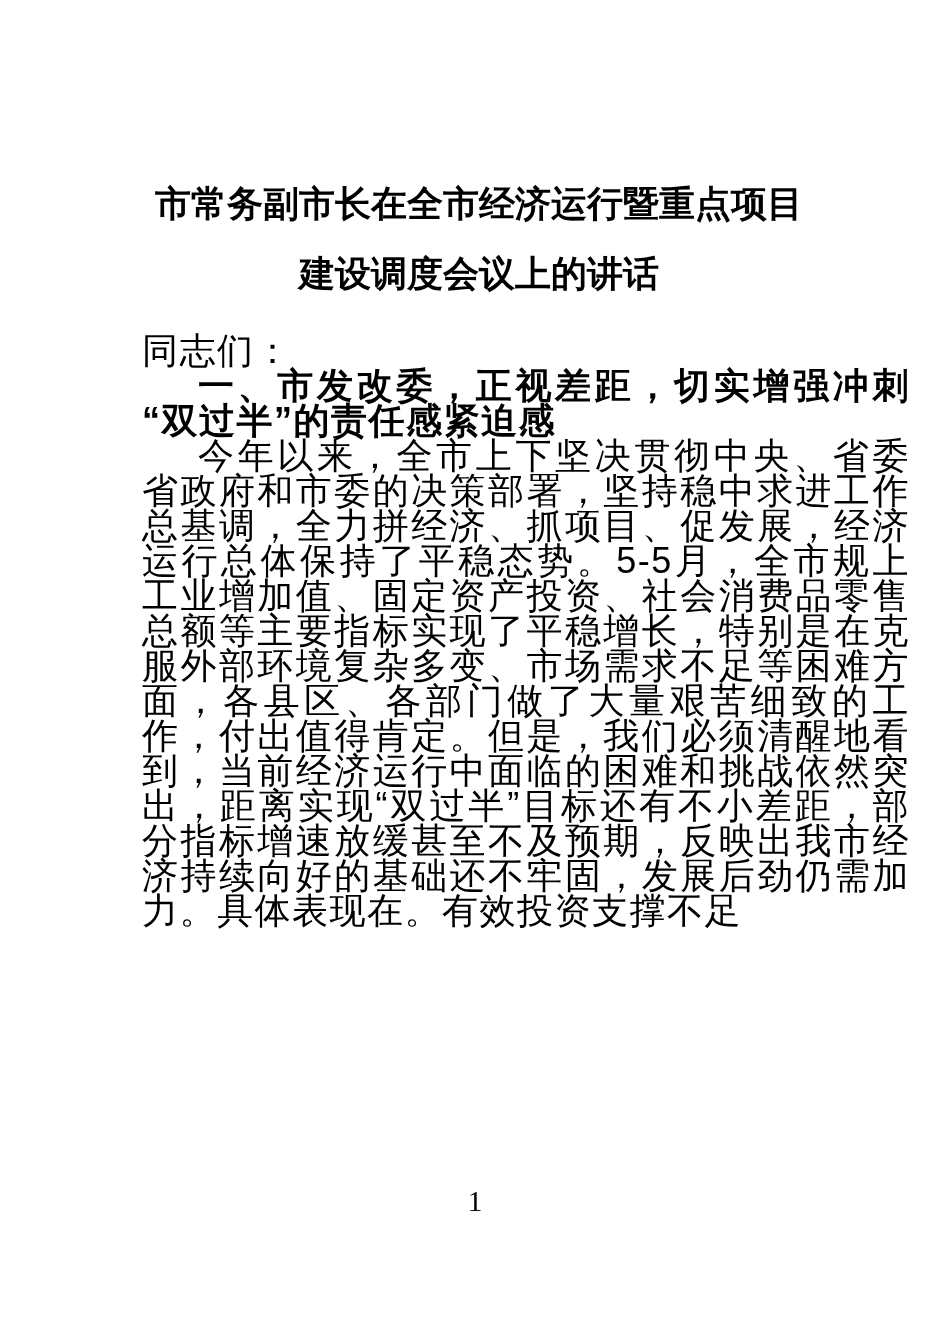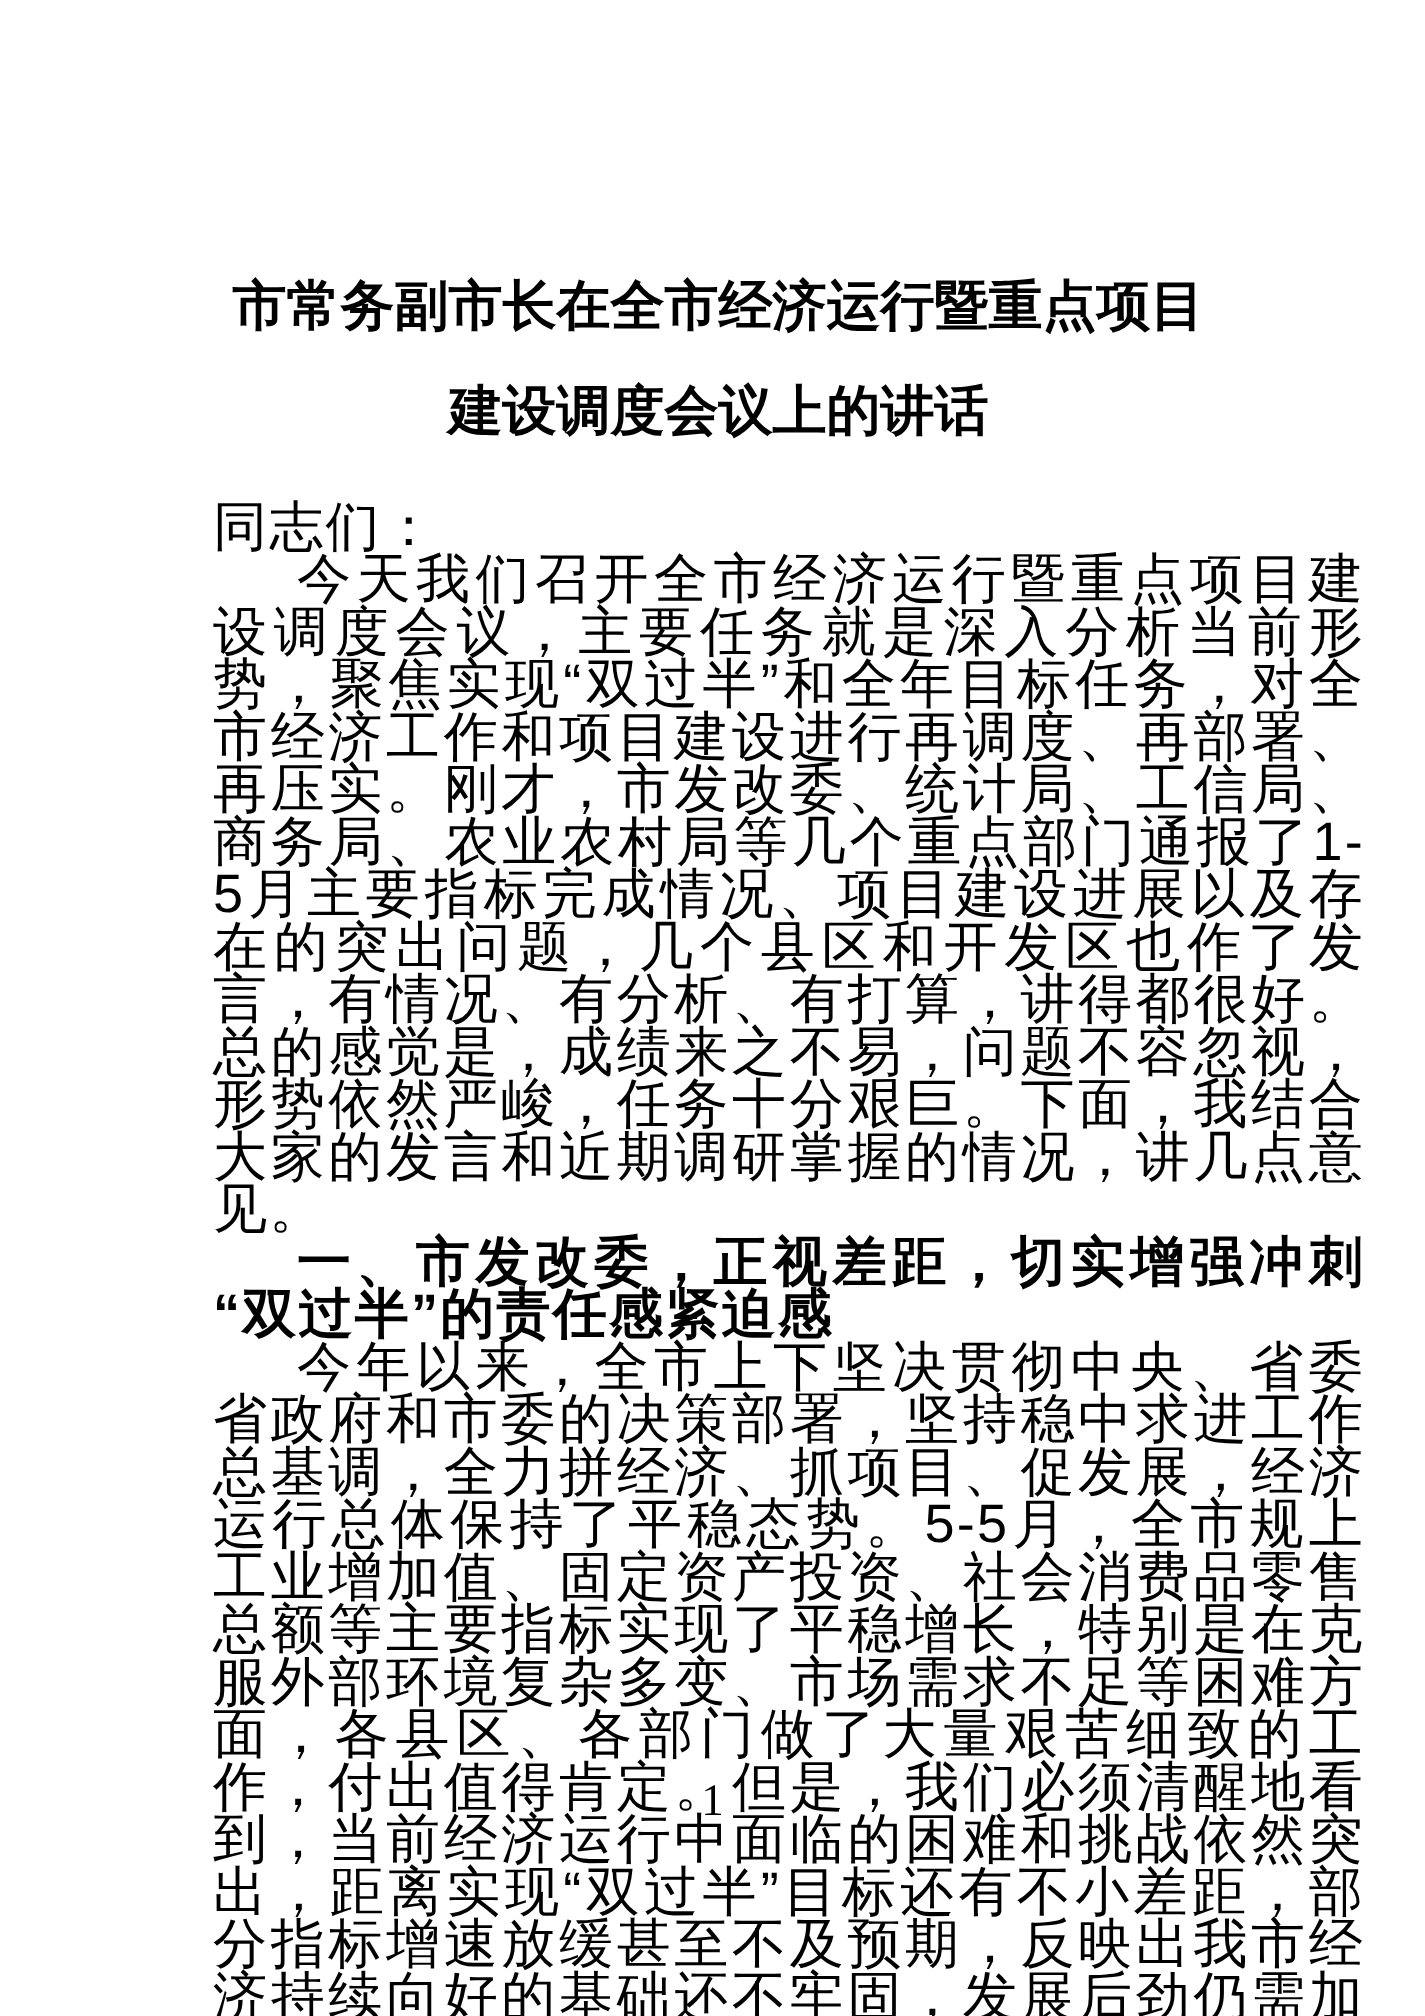--- a/index.html
+++ b/index.html
@@ -65,20 +65,19 @@
 </style>
 </head>
 <body>
 
 <div class="page">
 
   <h1 class="doc-title">市常务副市长在全市经济运行暨重点项目建设调度会议上的讲话</h1>
 
   <div class="doc-body">
     <p class="salutation">同志们：</p>
-    <p class="para">今天我们召开全市经济运行暨重点项目建设调度会议，主要任务就是深入分析当前形势，聚焦实现“双过半”和全年目标任务，对全市经济工作和项目建设进行再调度、再部署、再压实。刚才，市发改委、统计局、工信局、商务局、农业农村局等几个重点部门通报了1-5月主要指标完成情况、项目建设进展以及存在的突出问题，几个县区和开发区也作了发言，有情况、有分析、有打算，讲得都很好。总的感觉是，成绩来之不易，问题不容忽视，形势依然严峻，任务十分艰巨。下面，我结合大家的发言和近期调研掌握的情况，讲几点意见。</p>
     <p class="para section-heading">一、市发改委，正视差距，切实增强冲刺“双过半”的责任感紧迫感</p>
     <p class="para">今年以来，全市上下坚决贯彻中央、省委省政府和市委的决策部署，坚持稳中求进工作总基调，全力拼经济、抓项目、促发展，经济运行总体保持了平稳态势。5-5月，全市规上工业增加值、固定资产投资、社会消费品零售总额等主要指标实现了平稳增长，特别是在克服外部环境复杂多变、市场需求不足等困难方面，各县区、各部门做了大量艰苦细致的工作，付出值得肯定。但是，我们必须清醒地看到，当前经济运行中面临的困难和挑战依然突出，距离实现“双过半”目标还有不小差距，部分指标增速放缓甚至不及预期，反映出我市经济持续向好的基础还不牢固，发展后劲仍需加力。具体表现在。有效投资支撑不足</p>
   </div>
 
   <div class="page-number">1</div>
 
 </div>
 
 </body></html>

